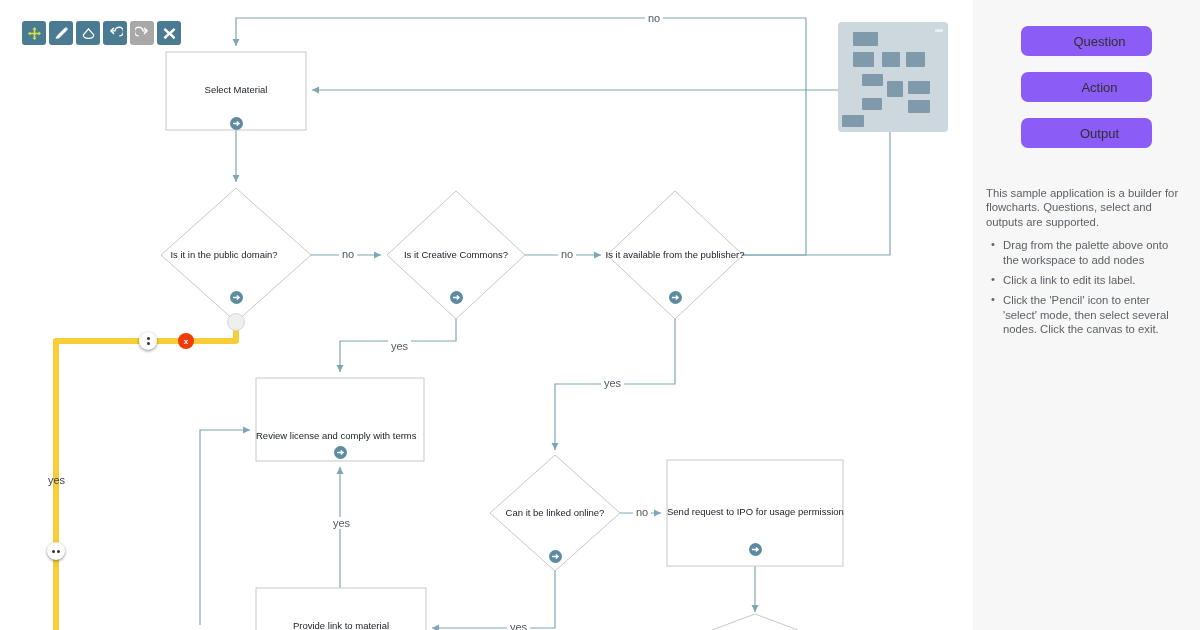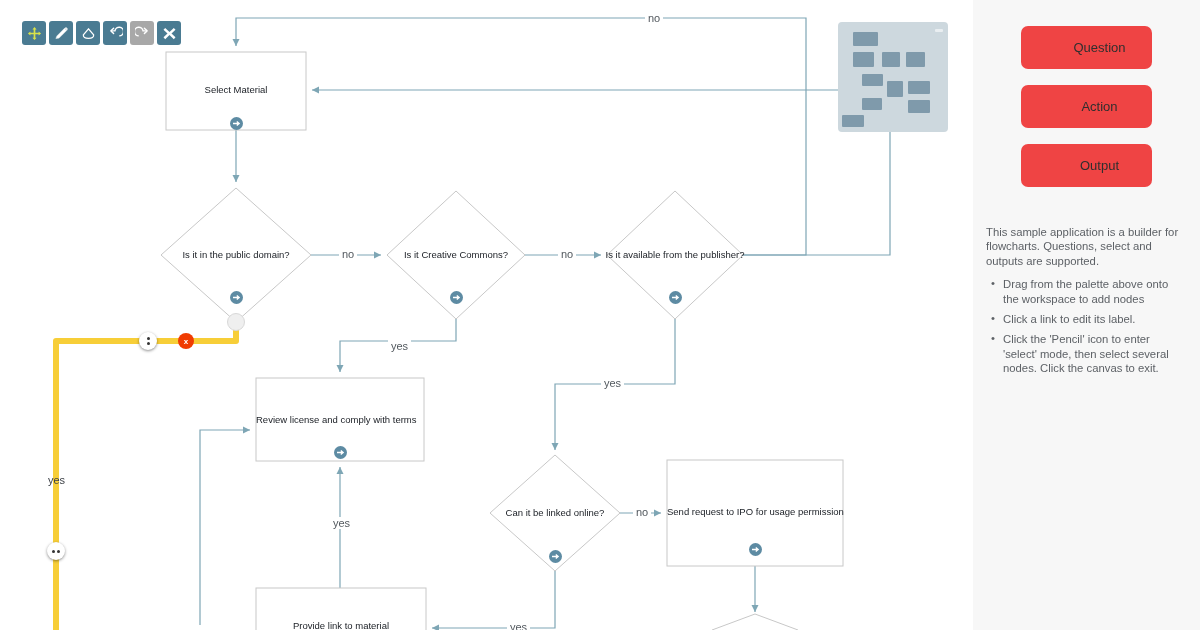--- a/index.html
+++ b/index.html
@@ -161,23 +161,23 @@
     left: 973px; top: 0;
     width: 227px; height: 630px;
     background: #f7f7f7;
     box-sizing: border-box;
   }
   .palette {
     padding-top: 26px;
   }
   .palette-btn {
     width: 131px;
-    height: 43px;
+    height: 30px;
     margin: 0 auto 16px auto;
-    background: #ef4444;
+    background: #8b5cf6;
     border-radius: 7px;
     color: #2f2f2f;
     font-size: 13px;
     display: flex;
     align-items: center;
     justify-content: center;
     cursor: grab;
     box-sizing: border-box;
     padding-left: 26px;
   }
@@ -258,24 +258,24 @@
         <rect x="667" y="460" width="176" height="106"></rect>
         <rect x="256" y="588" width="170" height="60"></rect>
         <polygon points="236,188 311,255 236,322 161,255"></polygon>
         <polygon points="456,191 525,255 456,319 387,255"></polygon>
         <polygon points="675,191 743,255 675,319 607,255"></polygon>
         <polygon points="555,455 620,513 555,571 490,513"></polygon>
       </g>
     </svg>
 
     <div class="node-label" style="left:166px; top:84px; width:140px;">Select Material</div>
-    <div class="node-label" style="left:146px; top:249px; width:180px;">Is it in the public domain?</div>
+    <div class="node-label" style="left:134px; top:249px; width:180px;">Is it in the public domain?</div>
     <div class="node-label" style="left:376px; top:249px; width:160px;">Is it Creative Commons?</div>
     <div class="node-label" style="left:595px; top:249px; width:160px;">Is it available from the publisher?</div>
-    <div class="node-label" style="left:256px; top:414px; width:153px;">Review license and comply with terms</div>
+    <div class="node-label" style="left:256px; top:430px; width:153px;">Review license and comply with terms</div>
     <div class="node-label" style="left:475px; top:507px; width:160px;">Can it be linked online?</div>
     <div class="node-label" style="left:667px; top:506px; width:176px;">Send request to IPO for usage permission</div>
     <div class="node-label" style="left:256px; top:620px; width:170px;">Provide link to material</div>
 
     <div class="port-icon" style="left:230px; top:117px;">
       <svg width="9" height="9" viewBox="0 0 9 9">
           <path d="M1,4.5 L7,4.5 M4.8,2.4 L7.2,4.5 L4.8,6.6" stroke="#ffffff" stroke-width="1.3" fill="none"></path>
         </svg>
     </div>
     <div class="port-icon" style="left:230px; top:291px;">

